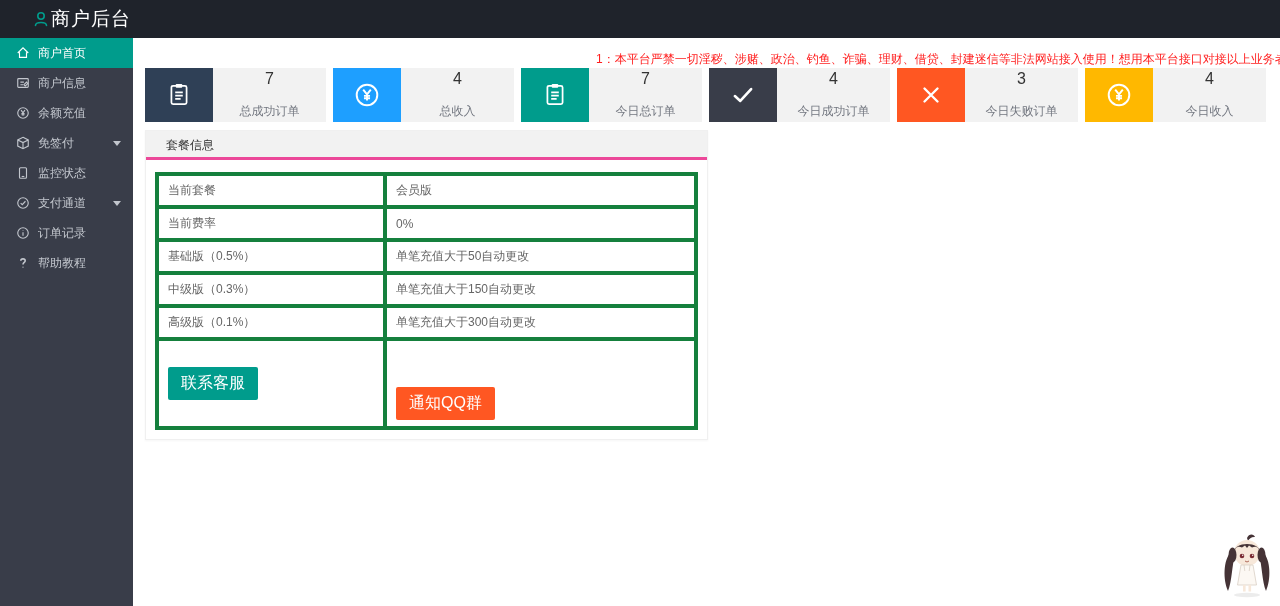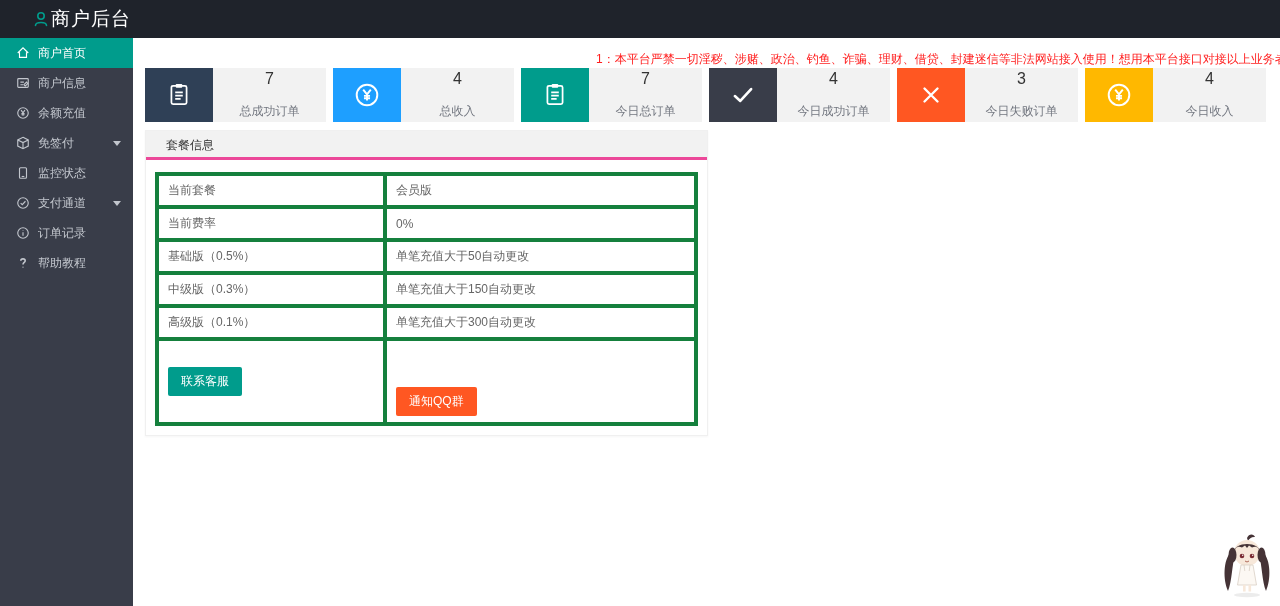--- a/index.html
+++ b/index.html
@@ -52,21 +52,21 @@
   .panel { position:absolute; left:12px; top:92px; width:563px; background:#fff;
     border:1px solid #f0f0f0; box-shadow:0 1px 2px rgba(0,0,0,.04); }
   .panel-header { height:29px; line-height:29px; background:#f2f2f2;
     border-bottom:3px solid #ec4899; padding-left:20px; font-size:12px; color:#333; }
   .panel-body { padding:12px 9px 9px 9px; }
   table.info { width:100%; border-collapse:collapse; }
   table.info td { border:4px solid #15803d; height:26px; padding:6px 9px;
     font-size:12px; color:#666; }
   table.info td.col-label { width:228px; }
   td.red { color:#FF5722; }
-  .btn { display:inline-block; padding:6px 13px; font-size:12px; color:#fff;
+  .btn { display:inline-block; padding:6px 13px; font-size:16px; color:#fff;
     border:none; border-radius:2px; cursor:pointer; }
   .btn-contact { background:#009C8C; }
   .btn-qq { background:#FF5722;margin-top:40px; }
   .btn-row td { padding:6px 9px; }
 
   .mascot { position:absolute; right:2px; bottom:4px; width:62px; height:70px; }
 </style>
 </head>
 <body>
 

